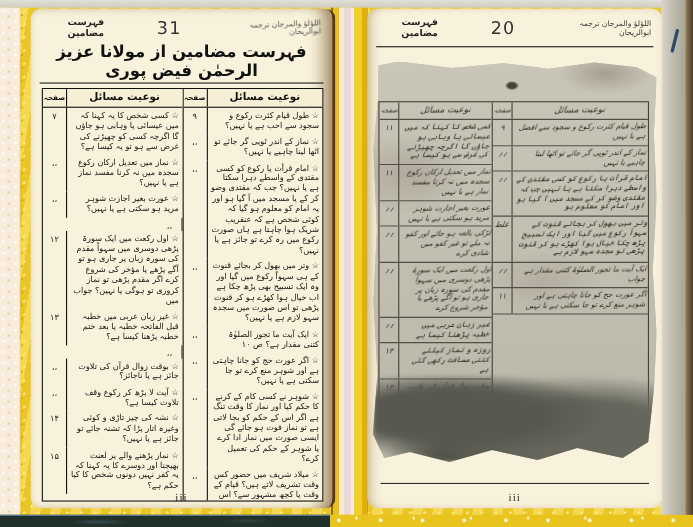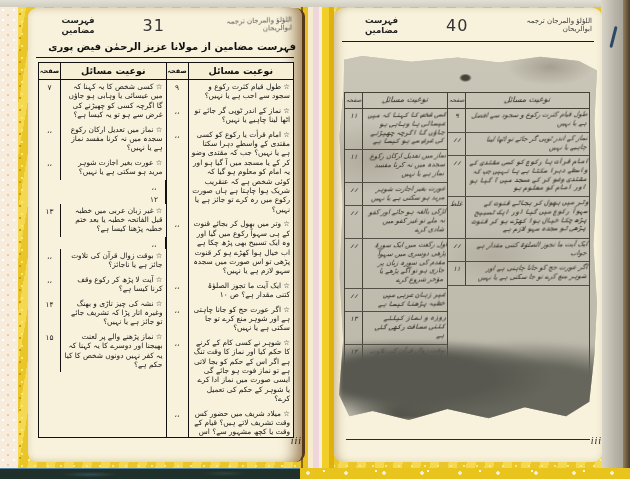--- a/index.html
+++ b/index.html
@@ -41,34 +41,34 @@
   .page-left{left:28px;width:274px;
     box-shadow:inset -16px 0 14px -8px rgba(106,66,18,.55), inset 0 0 6px rgba(150,120,50,.25);
     border-right:3px solid #57371b;}
   .page-right{left:334px;width:268px;
     box-shadow:inset 10px 0 10px -6px rgba(130,95,30,.28), inset 0 0 6px rgba(150,120,50,.2);}
   .runhead{display:flex;justify-content:space-between;align-items:center;padding:7px 10px 0 10px;direction:ltr;gap:48px;}
   .runhead .rh-left{font-size:8.5px;font-weight:bold;color:#222;}
   .runhead .rh-num{font-size:16px;color:#333;letter-spacing:1px;}
   .runhead .rh-right{font-size:7px;color:#3a3a3a;max-width:110px;text-align:right;direction:rtl;}
   .rh-right.blurred{filter:blur(.5px);opacity:.85;transform:rotate(-2deg);}
-  .page-title{direction:rtl;font-size:10px;font-weight:bold;color:#111;margin:3px 6px 2px 6px;line-height:17px;}
+  .page-title{direction:rtl;text-align:center;font-size:15px;font-weight:bold;color:#111;margin:3px 6px 2px 6px;line-height:17px;}
   .title-rule{height:0;border-top:1.4px solid #1a1a1a;margin:2px 8px 0 8px;}
   .head-rule{height:0;border-top:1.3px solid #1a1a1a;margin:6px 8px 0 8px;}
   
   .toc{direction:rtl;display:flex;margin:4px 8px 0 10px;height:374px;border:1.8px solid #111;overflow:hidden;background:#f8f2dc;}
   .pair{width:50%;display:flex;flex-direction:column;overflow:hidden;}
   .pair + .pair{border-left:none;border-right:1.6px solid #111;}
   .pair-head{display:flex;border-bottom:1.4px solid #111;background:#f6efd6;}
   .pair-head .ph-subject{flex:1;text-align:center;font-weight:bold;font-size:9.5px;padding:2px 0 3px;color:#111;}
   .pair-head .ph-page{width:21px;flex:0 0 21px;text-align:center;font-weight:bold;font-size:6.5px;padding-top:4px;color:#111;border-left:none;border-right:1.1px solid #111;}
   .toc .entry{display:flex;}
   .toc .entry .txt{flex:1;font-size:7.4px;line-height:9.4px;color:#161616;padding:2px 3px 3px 3px;}
   .toc .entry .pg{width:21px;flex:0 0 21px;text-align:center;font-size:7.5px;color:#222;padding-top:3px;border-left:none;border-right:1.1px solid #111;}
-  .page-foot{position:absolute;left:0;right:0;bottom:16px;text-align:right;font-family:"Liberation Serif",serif;font-size:10px;letter-spacing:1px;color:#222;font-style:italic;}
+  .page-foot{position:absolute;left:0;right:0;bottom:4px;text-align:center;font-family:"Liberation Serif",serif;font-size:10px;letter-spacing:1px;color:#222;}
   .foot-rule{position:absolute;left:12px;right:12px;bottom:22px;border-top:1.6px solid #2a2a2a;}
   
   .manuscript{
     position:absolute;left:5px;top:48px;width:258px;height:364px;
     background-color:#c3bfb1;
     background-image:
       radial-gradient(ellipse 9px 6px at 49% 6%, rgba(58,53,43,.9) 40%, transparent 72%),
       radial-gradient(ellipse 60px 26px at 82% 3%, rgba(122,114,98,.45), transparent 72%),
       radial-gradient(ellipse 80px 50px at 12% 28%, rgba(125,118,100,.3), transparent 72%),
       radial-gradient(ellipse 70px 40px at 60% 55%, rgba(130,122,104,.22), transparent 72%),
@@ -172,56 +172,57 @@
               <div class="pg">،،</div>
             </div>
             <div class="entry">
               <div class="txt" dir="rtl">☆ عورت بغیر اجازت شوہر مرید ہو سکتی ہے یا نہیں؟</div>
               <div class="pg">،،</div>
             </div>
             <div class="entry">
               <div class="pg">،،</div>
             </div>
             <div class="entry">
+              <div class="txt" dir="rtl">☆ اول رکعت میں ایک سورۃ پڑھی دوسری میں سہواً مقدم کی سورہ زبان پر جاری ہو تو آگے پڑھے یا مؤخر کی شروع کرے اگر مقدم پڑھی تو نماز کروری تو ہوگی یا نہیں؟ جواب میں</div>
               <div class="pg">۱۲</div>
             </div>
             <div class="entry">
               <div class="txt" dir="rtl">☆ غیر زبان عربی میں خطبہ قبل الفاتحہ خطبہ یا بعد ختم خطبہ پڑھنا کیسا ہے؟</div>
               <div class="pg">۱۳</div>
             </div>
             <div class="entry">
               <div class="pg">،،</div>
             </div>
             <div class="entry">
               <div class="txt" dir="rtl">☆ بوقت زوال قرآن کی تلاوت جائز ہے یا ناجائز؟</div>
               <div class="pg">،،</div>
             </div>
             <div class="entry">
-              <div class="txt" dir="rtl">☆ آیت لا پڑھ کر رکوع وقف کرنا کیسا ہے؟</div>
-              <div class="pg">،،</div>
-            </div>
-            <div class="entry">
-              <div class="txt" dir="rtl">☆ نشہ کی چیز تاڑی و بھنگ وغیرہ اتار پڑا کہ تشریف جائے تو جائز ہے یا نہیں؟</div>
+              <div class="txt" dir="rtl">☆ آیت لا پڑھ کر رکوع وقف تلاوت کیسا ہے؟</div>
+              <div class="pg">،،</div>
+            </div>
+            <div class="entry">
+              <div class="txt" dir="rtl">☆ نشہ کی چیز تاڑی و کوئی وغیرہ اتار پڑا کہ تشنہ جائے تو جائز ہے یا نہیں؟</div>
               <div class="pg">۱۴</div>
             </div>
             <div class="entry">
               <div class="txt" dir="rtl">☆ نماز پڑھنے والے پر لعنت بھیجنا اور دوسرے کا یہ کہنا کہ یہ کفر نہیں دونوں شخص کا کیا حکم ہے؟</div>
               <div class="pg">۱۵</div>
             </div>
           </div>
       </div>
     </div>
 
     <div class="page-foot">iii</div>
   </div>
 
   <div class="page page-right">
     <div class="runhead">
       <span class="rh-left" dir="rtl">فہرست مضامین</span>
-      <span class="rh-num">40</span>
+      <span class="rh-num">20</span>
       <span class="rh-right">اللؤلؤ والمرجان ترجمہ ابوالریحان</span>
     </div>
     <div class="head-rule"></div>
 
     <div class="manuscript">
       <div class="m-table">
         <div class="m-pair first">
           <div class="m-head">
             <div class="ph-subject"><span class="hand">نوعیت مسائل</span></div>
             <div class="ph-page"><span class="hand">صفحہ</span></div>

